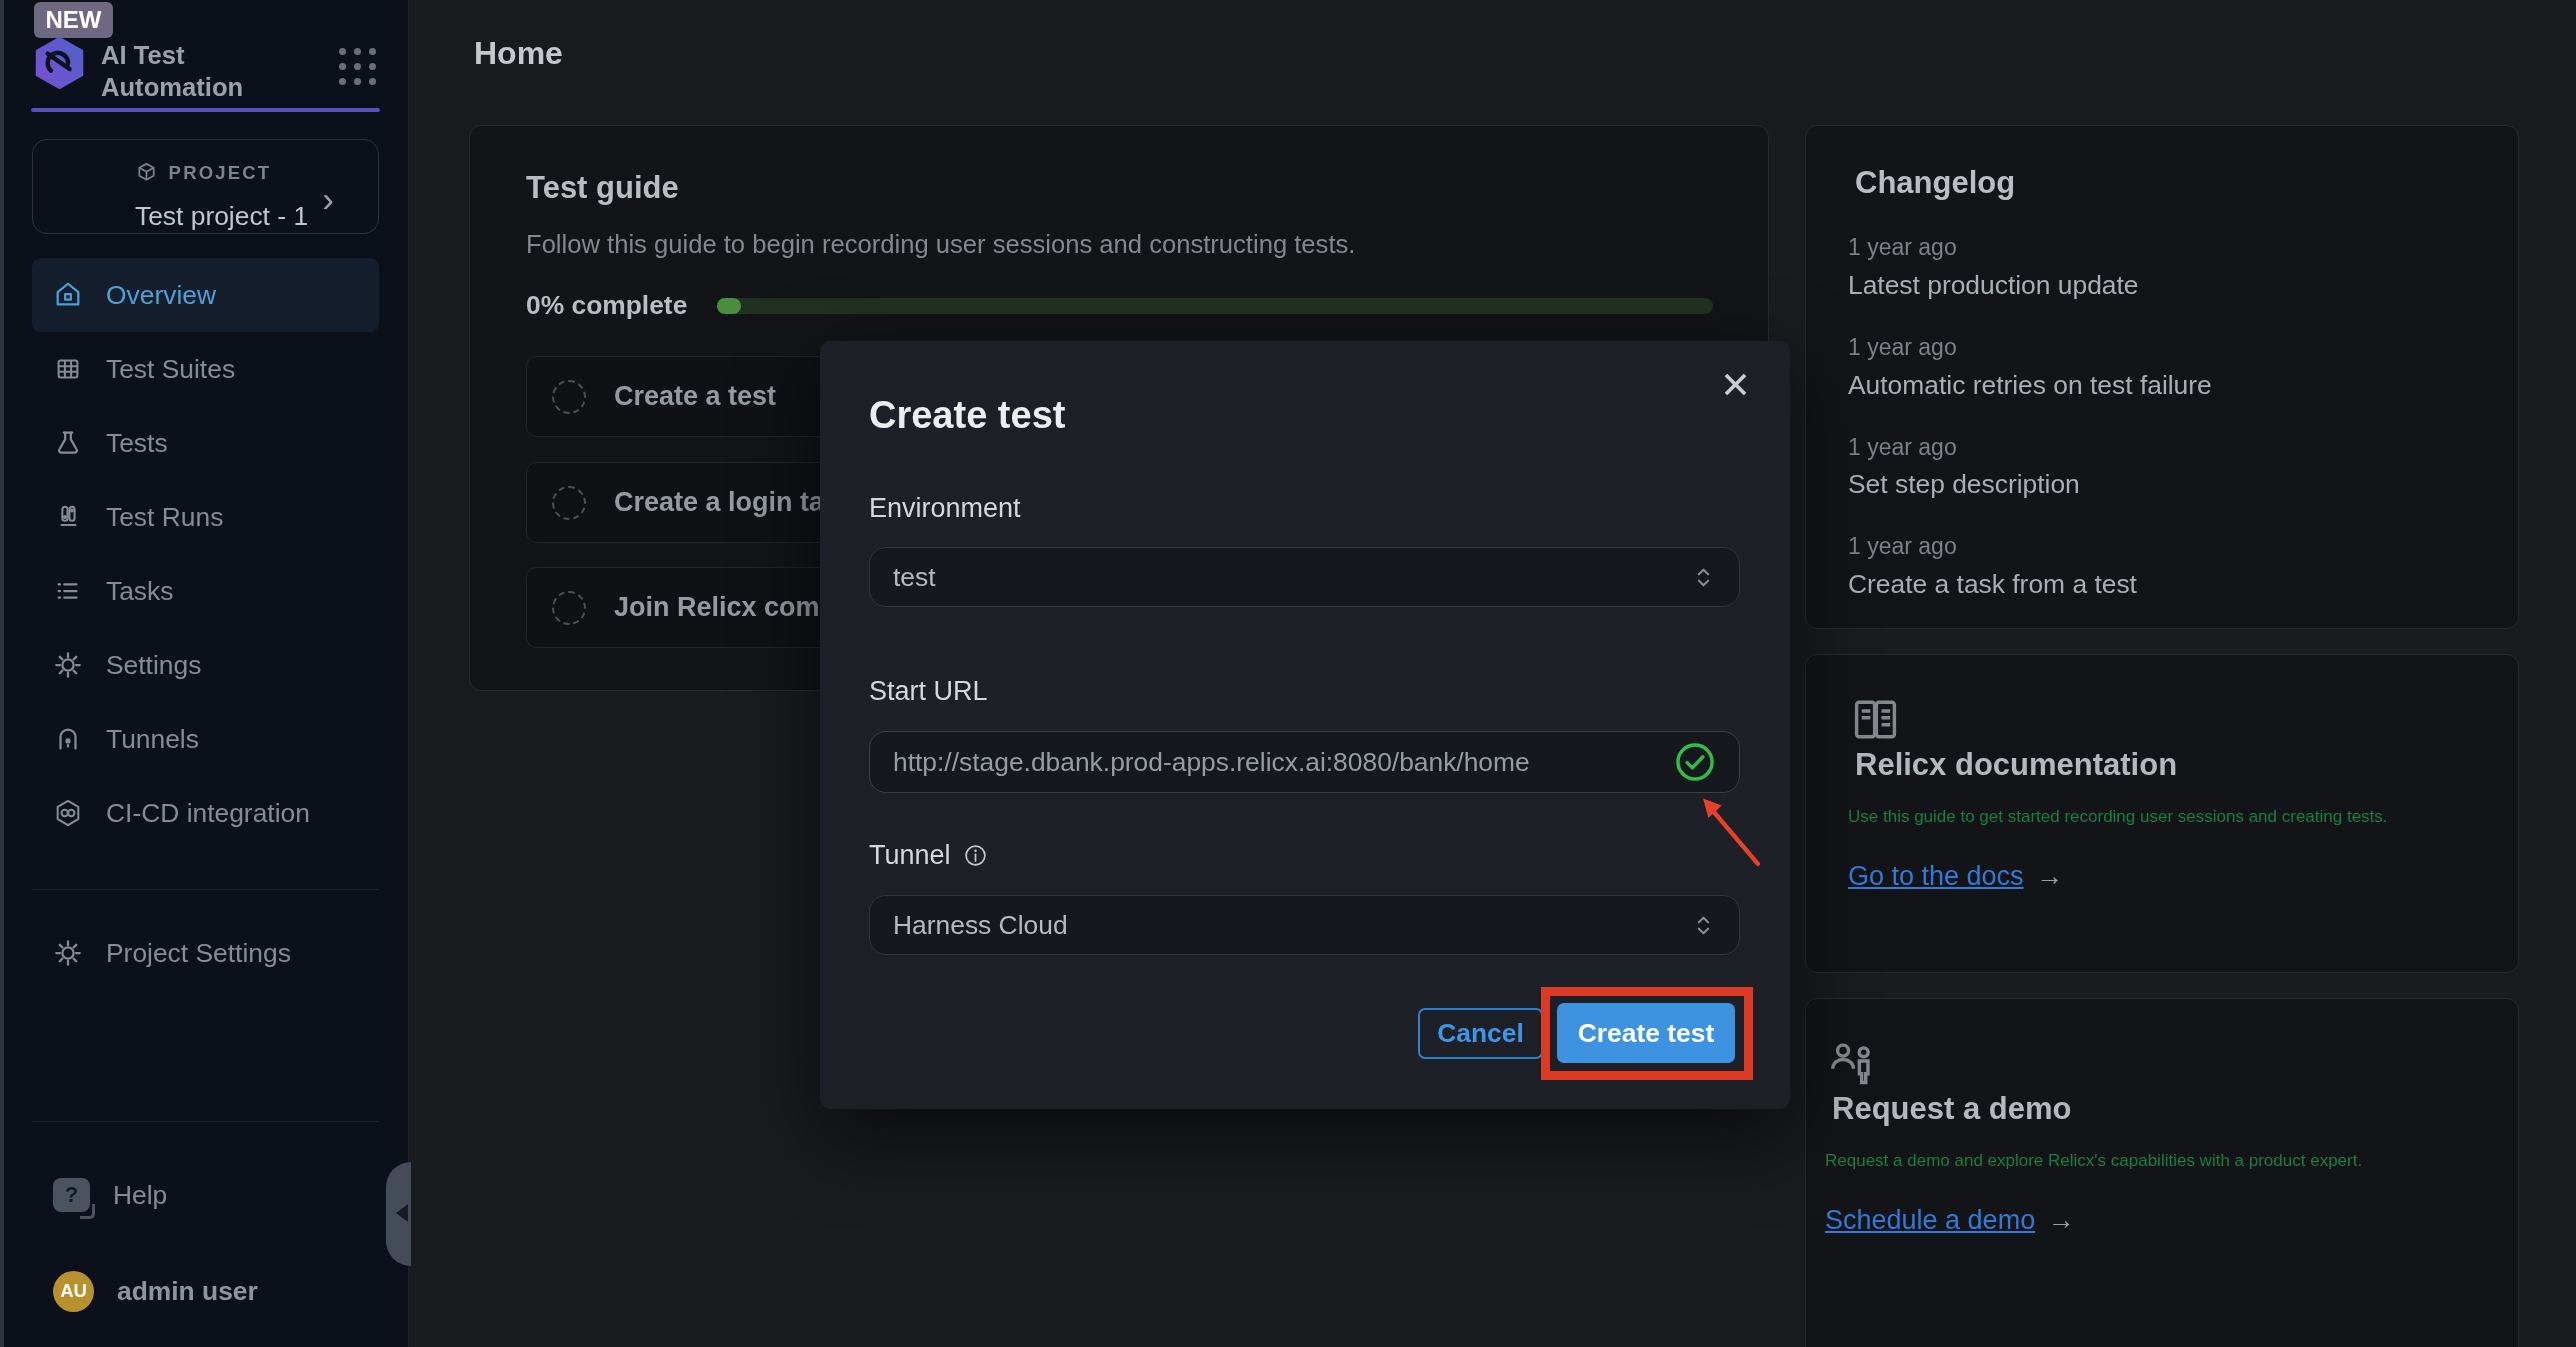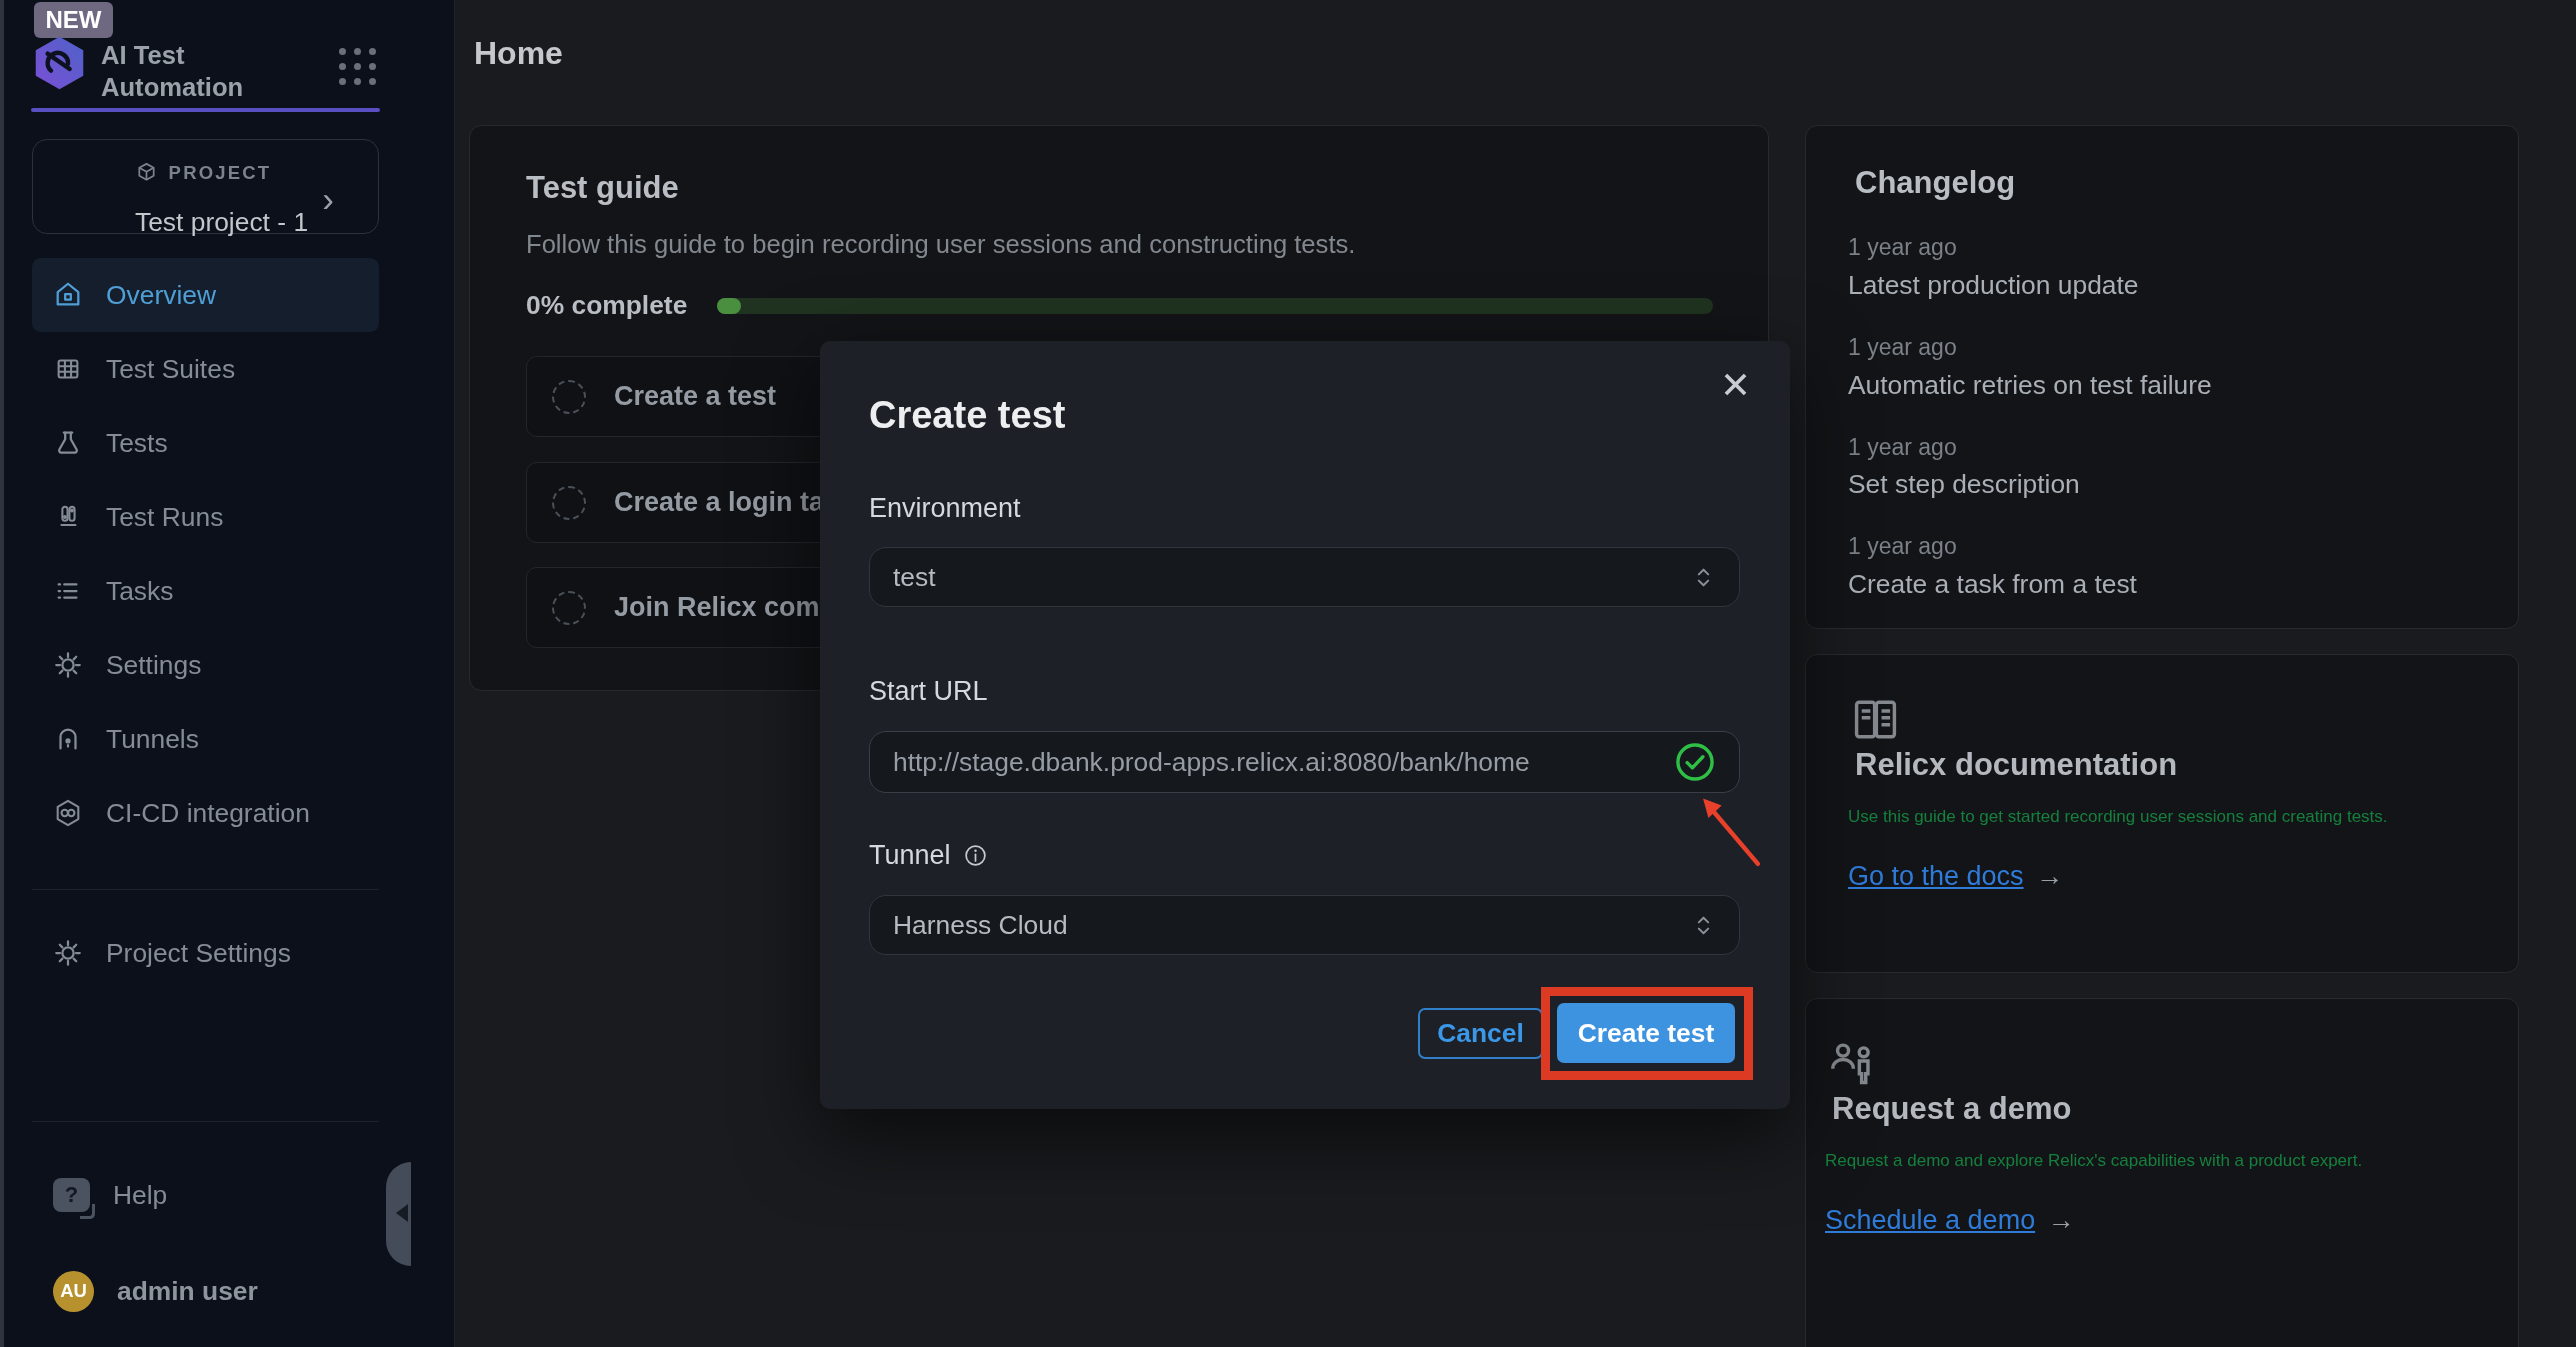--- a/index.html
+++ b/index.html
@@ -9,21 +9,21 @@
     background:#1a1b1e;
     color:#9aa0a8;
     overflow:hidden;
     position:relative;
   }
   svg { display:block; }
 
   
   .window-edge { position:absolute; left:0; top:0; width:3.5px; height:100%; background:#4a505c; opacity:.55; z-index:40; }
   .sidebar {
-    position:absolute; left:0; top:0; width:455px; height:1347px;
+    position:absolute; left:0; top:0; width:409px; height:1347px;
     background:#0b101b; border-right:1.8px solid #1c2230; z-index:10;
   }
   .new-badge {
     position:absolute; left:34px; top:1.8px; background:#6e6880; color:#fff;
     font-weight:700; font-size:24px; line-height:1; padding:6.2px 11.5px; border-radius:6.2px;
   }
   .logo-hex { position:absolute; left:32px; top:35px; }
   .app-title {
     position:absolute; left:101px; top:39px; width:194px;
     font-size:25.6px; font-weight:700; color:#9ba1a9; line-height:32px;
@@ -32,21 +32,21 @@
     display:grid; grid-template-columns:repeat(3,1fr); gap:8px; cursor:pointer; }
   .apps-grid i { width:7px; height:7px; border-radius:50%; background:#6a7078; }
   .brand-rule { position:absolute; left:31px; top:108px; width:349px; height:4.4px; background:#5a4fc2; border-radius:2.6px; }
 
   .project-box {
     position:absolute; left:32px; top:139px; width:347px; height:95px;
     border:1.8px solid #2c313c; border-radius:15px; cursor:pointer;
   }
   .project-eyebrow { position:absolute; left:102px; top:21px; display:flex; align-items:center; gap:10.6px;
     font-size:18.5px; font-weight:700; letter-spacing:2.2px; color:#7d838b; }
-  .project-name { position:absolute; left:102px; top:67px; font-size:26.4px; color:#c3c7cc; }
+  .project-name { position:absolute; left:102px; top:61px; font-size:26.4px; color:#c3c7cc; }
   .project-chevron { position:absolute; right:44px; top:41px; font-size:35px; color:#9ba1a9; line-height:1; }
 
   .nav { position:absolute; left:32px; top:258px; width:347px; }
   .nav-item {
     height:74px; display:flex; align-items:center; gap:23px; padding:0 21px;
     border-radius:8.8px; color:#868c95; font-size:26.4px; cursor:pointer; white-space:nowrap;
   }
   .nav-item.active { background:#141e2c; color:#4f9fd6; }
   .nav-item svg { flex:0 0 auto; }
   .nav-divider { border-top:1.8px solid #1c2230; margin-top:39px; }

